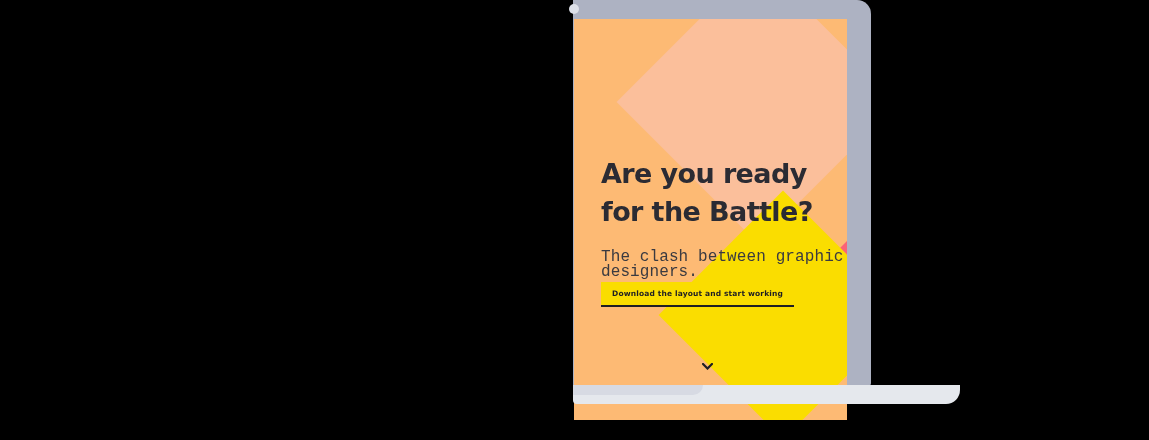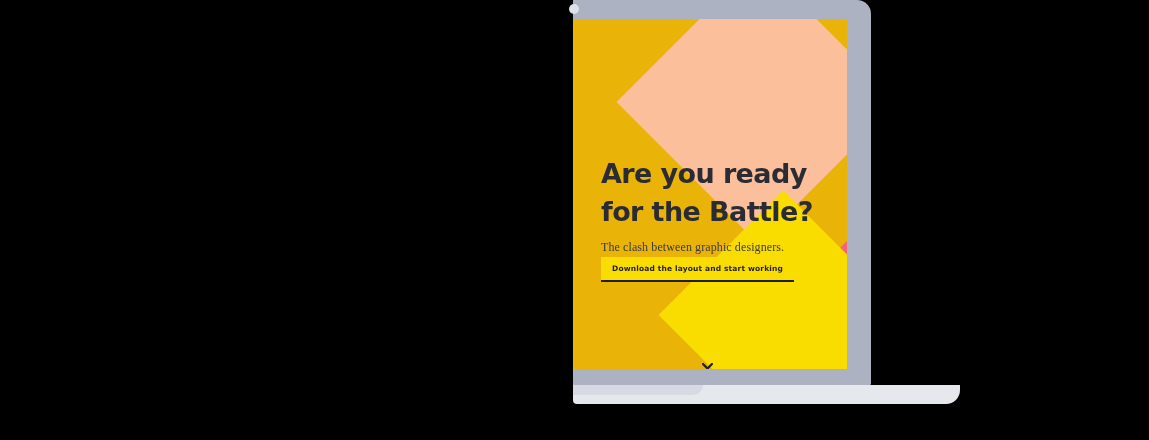--- a/index.html
+++ b/index.html
@@ -73,22 +73,22 @@
     border-radius: 50%;
     background: #DDE0E8;
   }
 
   
   .screen {
     position: absolute;
     left: 574px;
     top: 19px;
     width: 273px;
-    height: 350px;
-    background: #eab308;
+    height: 401px;
+    background: #fdba74;
     overflow: hidden;
   }
 
   
   .shape {
     position: absolute;
   }
   .diamond-peach {
     left: 84px;
     top: -17px;
@@ -130,23 +130,23 @@
     font-family: "DejaVu Sans", sans-serif;
     font-size: 27px;
     line-height: 38px;
     font-weight: 700;
     letter-spacing: -0.6px;
     color: #2B2B33;
     width: 245px;
   }
 
   .subtitle {
-    margin: 9px 0 0 0;
-    font-family: Liberation Serif, serif;
-    font-size: 12px;
+    margin: 19px 0 0 0;
+    font-family: Liberation Mono, monospace;
+    font-size: 16px;
     line-height: 15px;
     color: #3A3A40;
     letter-spacing: 0.1px;
   }
 
   .cta-wrap {
     margin-top: 2px;
     position: relative;
     display: inline-block;
   }

